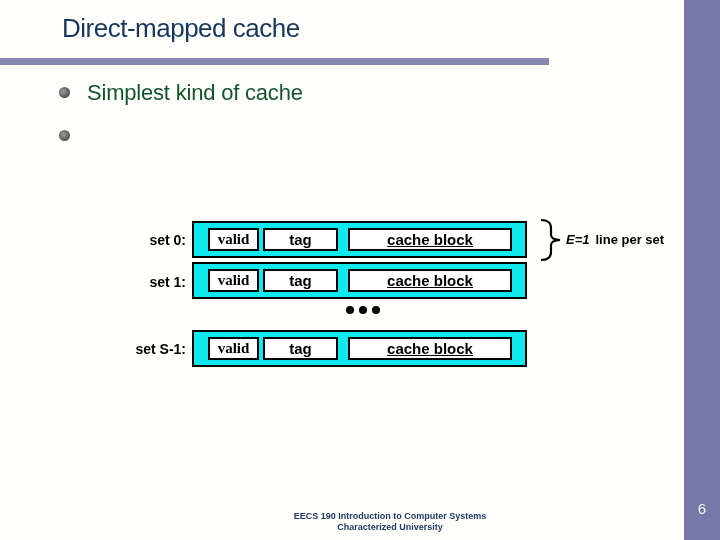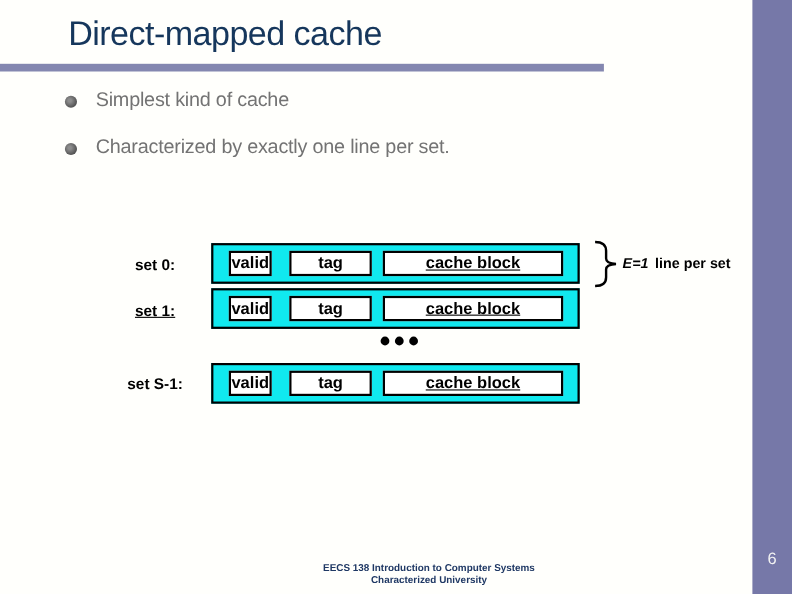--- a/index.html
+++ b/index.html
@@ -26,21 +26,21 @@
     left: 684px; top: 500px;
     width: 36px;
     text-align: center;
     color: #f2f2f2;
     font-size: 15px;
   }
   
   .title {
     position: absolute;
     left: 62px; top: 13px;
-    font-size: 31px;
+    font-size: 26px;
     letter-spacing: -0.5px;
     color: #16375c;
     white-space: nowrap;
   }
   .divider {
     position: absolute;
     left: 0; top: 58px;
     width: 549px; height: 7px;
     background: #8487b0;
   }
@@ -49,40 +49,40 @@
     position: absolute;
     width: 11px; height: 11px;
     border-radius: 50%;
     background: radial-gradient(circle at 40% 40%, #8d8d8d 15%, #4c4c4c 75%);
   }
   .bullet-dot.b1 { left: 59px; top: 87px; }
   .bullet-dot.b2 { left: 59px; top: 130px; }
   .bullet-text {
     position: absolute;
     left: 87px;
-    font-size: 18px;
+    font-size: 22px;
     letter-spacing: -0.2px;
-    color: #737373;
+    color: #14532d;
     white-space: nowrap;
   }
   .bullet-text.t1 { top: 80px; }
   .bullet-text.t2 { top: 123px; }
   
   .row-label {
     position: absolute;
     left: 96px;
     width: 90px;
-    text-align: center;
+    text-align: right;
     font-size: 14px;
     font-weight: bold;
     color: #000;
     white-space: nowrap;
   }
   .row-label.l0 { top: 232px; }
-  .row-label.l1 { top: 274px; text-decoration: underline; }
+  .row-label.l1 { top: 274px; }
   .row-label.l2 { top: 341px; }
   .cache-row {
     position: absolute;
     left: 192px;
     width: 335px; height: 37px;
     background: #10e9ef;
     border: 2px solid #000;
     box-sizing: border-box;
   }
   .cache-row.r0 { top: 221px; }
@@ -95,21 +95,21 @@
     border: 2px solid #000;
     box-sizing: border-box;
     display: flex;
     align-items: center;
     justify-content: center;
     font-size: 15px;
     font-weight: bold;
     color: #000;
     white-space: nowrap;
   }
-  .cell.valid { left: 14px; width: 39px; }
+  .cell.valid { left: 14px; width: 51px; font-family: Liberation Serif, serif; }
   .cell.tag   { left: 69px; width: 75px; }
   .cell.block { left: 154px; width: 164px; text-decoration: underline; }
   
   .dots {
     position: absolute;
     left: 346px; top: 306px;
     display: flex;
     gap: 5px;
   }
   .dots i {
@@ -148,21 +148,20 @@
 <body>
 
 <div class="slide">
 
   <div class="title">Direct-mapped cache</div>
   <div class="divider"></div>
 
   <span class="bullet-dot b1"></span>
   <div class="bullet-text t1">Simplest kind of cache</div>
   <span class="bullet-dot b2"></span>
-  <div class="bullet-text t2">Characterized by exactly one line per set.</div>
 
   <div class="row-label l0">set 0:</div>
   <div class="cache-row r0">
     <div class="cell valid">valid</div>
     <div class="cell tag">tag</div>
     <div class="cell block">cache block</div>
   </div>
 
   <div class="row-label l1">set 1:</div>
   <div class="cache-row r1">
@@ -185,20 +184,20 @@
   </div>
 
   <svg class="brace" width="28" height="44" viewBox="0 0 28 44">
     <path d="M3,2 Q13,2 13,10 L13,17 Q13,21.5 22,22 Q13,22.5 13,27 L13,34 Q13,42 3,42" fill="none" stroke="#000" stroke-width="2.2"></path>
   </svg>
   <div class="annotation">
     <span class="em">E=1</span><span class="rest">line per set</span>
   </div>
 
   <div class="footer">
-    <div>EECS 138 Introduction to Computer Systems</div>
+    <div>EECS 190 Introduction to Computer Systems</div>
     <div>Characterized University</div>
   </div>
 
   <div class="side-bar"></div>
   <div class="page-num">6</div>
 
 </div>
 
 </body></html>

